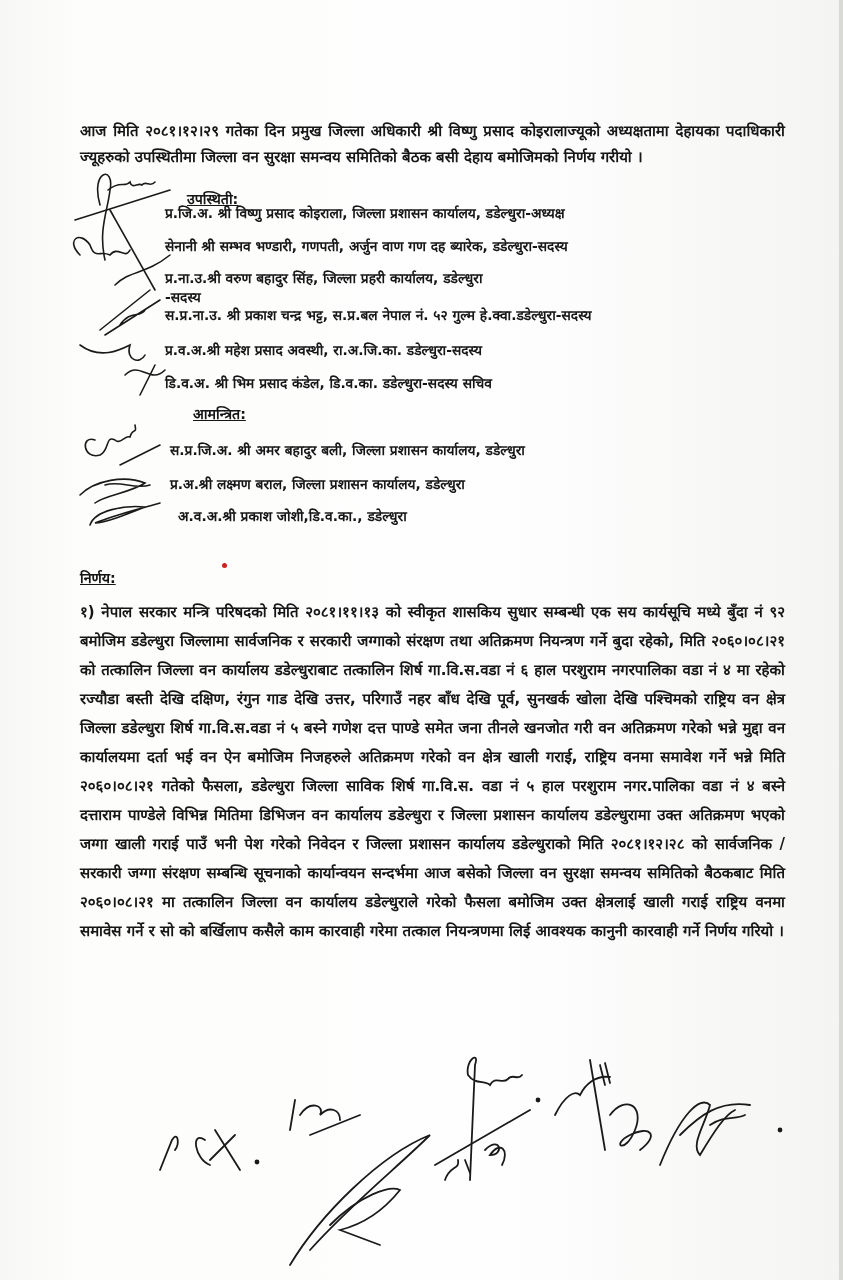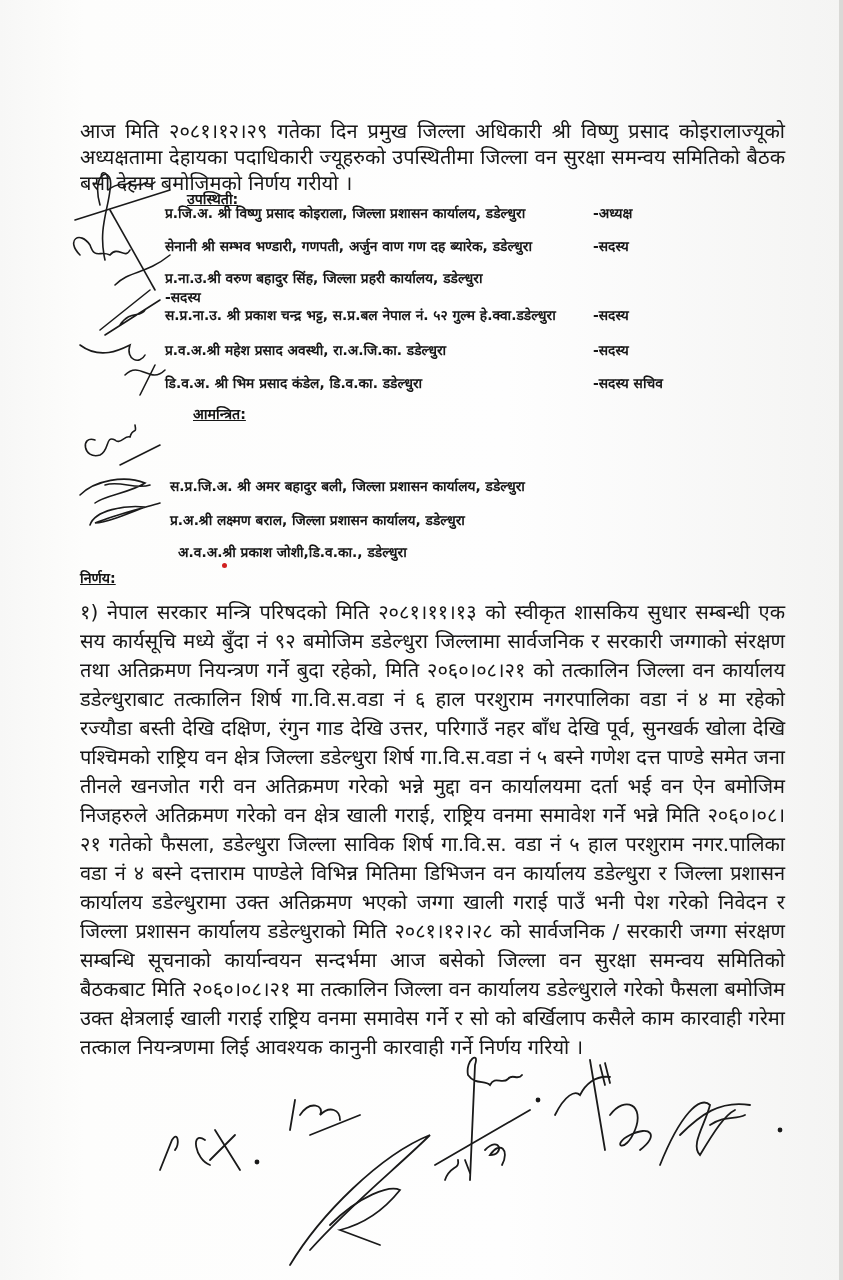--- a/index.html
+++ b/index.html
@@ -5,26 +5,26 @@
     html, body { margin: 0; padding: 0; }
     body {
       width: 843px; height: 1280px; overflow: hidden;
       background: #fbfbfa;
       font-family: "DejaVu Sans", sans-serif;
       color: #161616;
       position: relative;
     }
     .page { position: absolute; left: 0; top: 0; width: 843px; height: 1280px; background: linear-gradient(90deg,#f7f7f6 0%,#fdfdfc 10%,#fefefe 60%,#f4f4f3 100%); }
     .edge-right { position: absolute; right: 0; top: 0; width: 4px; height: 1280px; background: #d9d9d6; }
-    .para { position: absolute; left: 80px; width: 705px; font-size: 20px; font-weight: normal; line-height: 29px; text-align: justify; }
+    .para { position: absolute; left: 80px; width: 705px; font-size: 15px; font-weight: bold; line-height: 29px; text-align: justify; }
     .intro { top: 118px; line-height: 26px; }
     .heading { position: absolute; font-size: 14.2px; font-weight: bold; text-decoration: underline; }
-    .member-row { position: absolute; left: 165px; width: 520px; font-size: 13.8px; font-weight: bold; display: flex; justify-content: space-between; white-space: nowrap; }
+    .member-row { position: absolute; left: 165px; width: 520px; font-size: 13.8px; font-weight: bold; display: flex; white-space: nowrap; }
     .member-role { text-align: left; min-width: 92px; }
-    .invitee-row { position: absolute; left: 170px; font-size: 13.8px; font-weight: bold; white-space: nowrap; margin-top: 36px; }
+    .invitee-row { position: absolute; left: 170px; font-size: 13.8px; font-weight: bold; white-space: nowrap; }
     .decision-body { top: 598px; }
     .sig { position: absolute; }
     .sig svg { overflow: visible; }
     .dot { position: absolute; left: 222px; top: 563px; width: 5px; height: 5px; border-radius: 50%; background: #d02020; }
   </style>
 </head>
 <body>
 
 <div class="page">
   <div class="edge-right"></div>

